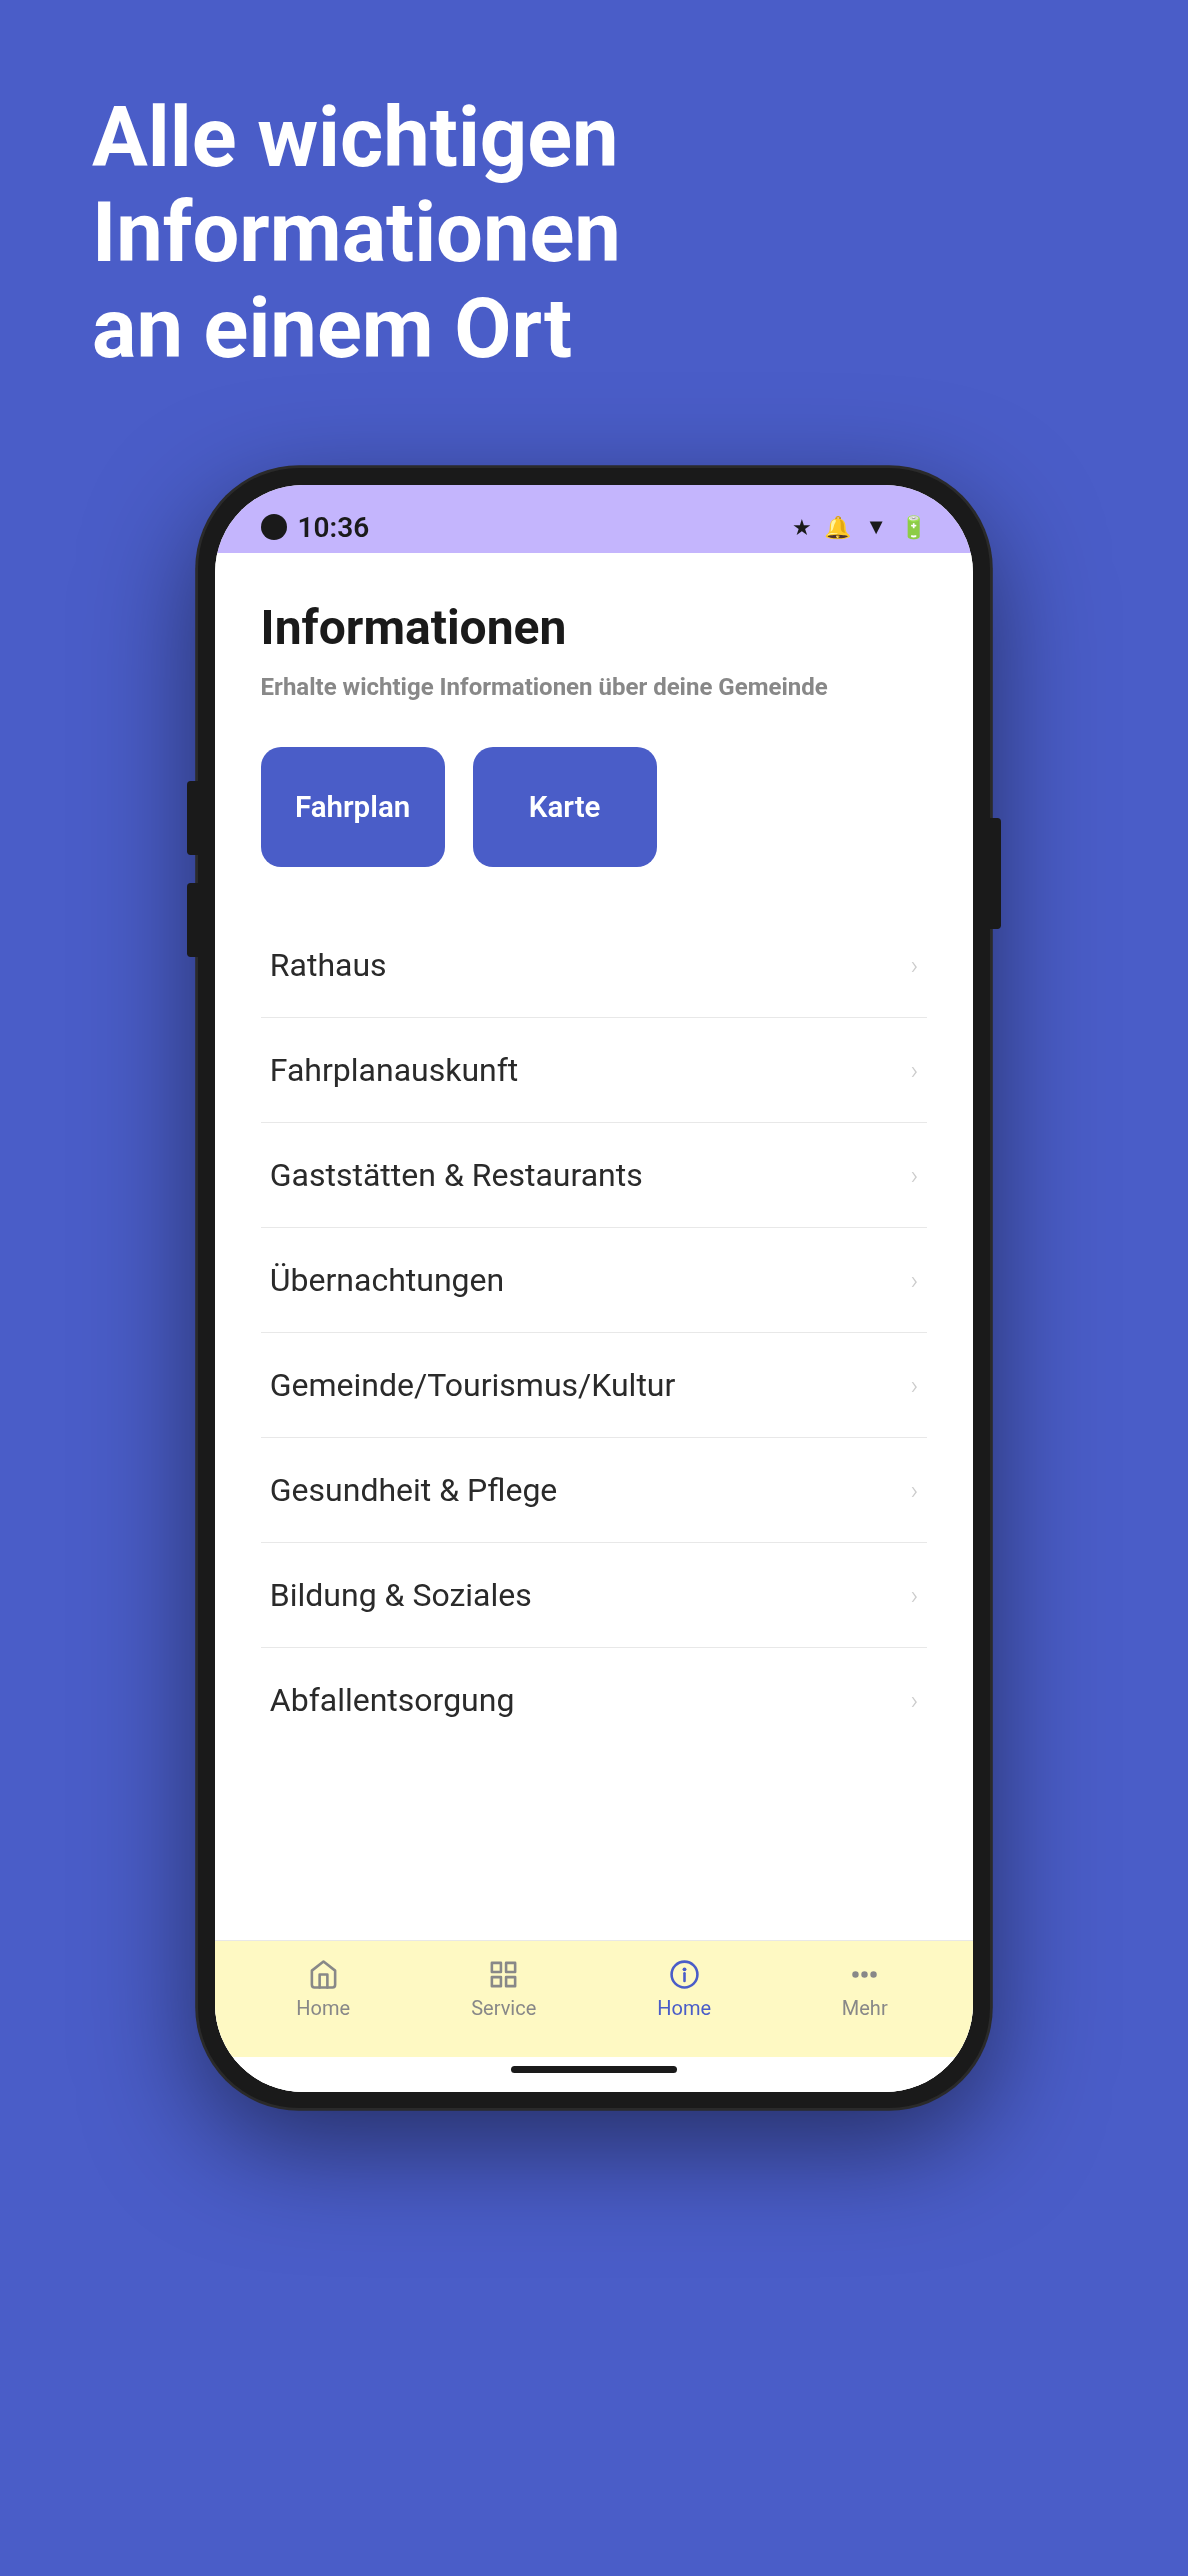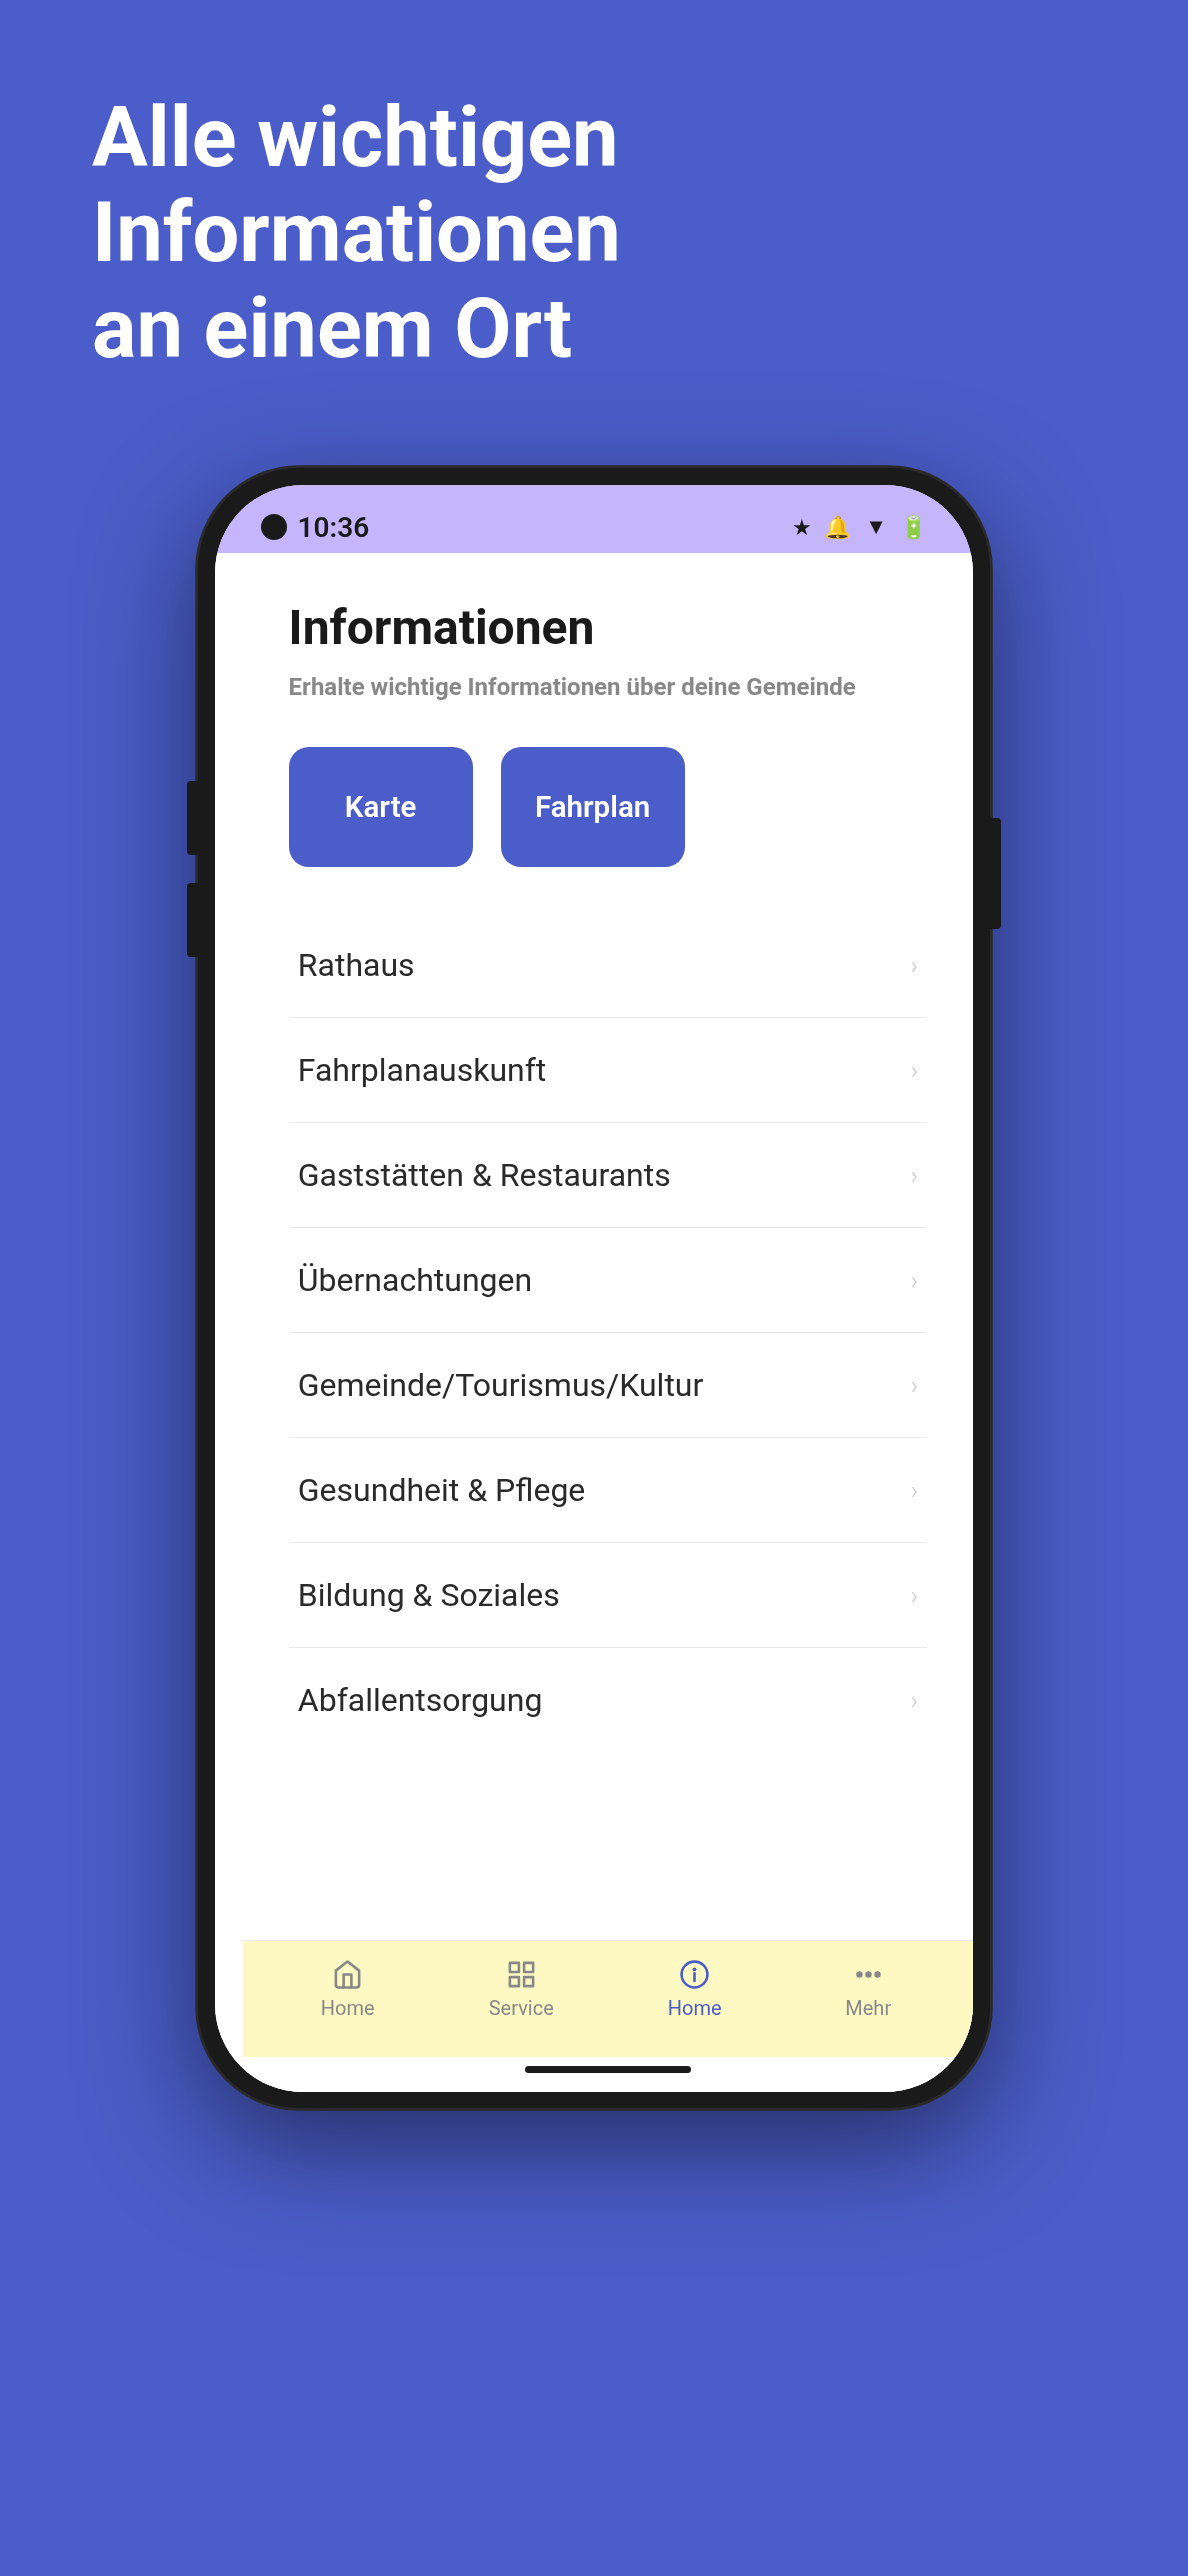--- a/index.html
+++ b/index.html
@@ -128,21 +128,20 @@
       font-size: 22px;
     }
 
     
     .app-content {
       flex: 1;
       background: #ffffff;
       overflow: hidden;
       display: flex;
       flex-direction: column;
-      padding-left: 28px;
     }
 
     .app-main {
       flex: 1;
       padding: 46px 46px 18.4px 46px;
       overflow: hidden;
     }
 
     .app-title {
       font-size: 48px;
@@ -277,24 +276,24 @@
     </div>
 
     <div class="app-content">
       <div class="app-main">
 
         <h2 class="app-title">Informationen</h2>
         <p class="app-subtitle">Erhalte wichtige Informationen über deine Gemeinde</p>
 
         <div class="quick-buttons">
           <div class="quick-btn">
+            <span class="quick-btn-label">Fahrplan</span>
+          </div>
+          <div class="quick-btn">
             <span class="quick-btn-label">Karte</span>
-          </div>
-          <div class="quick-btn">
-            <span class="quick-btn-label">Fahrplan</span>
           </div>
         </div>
 
         <div>
           <div class="menu-item">
             <span class="menu-item-label">Rathaus</span>
             <span class="chevron">›</span>
           </div>
           <div class="menu-item">
             <span class="menu-item-label">Fahrplanauskunft</span>

